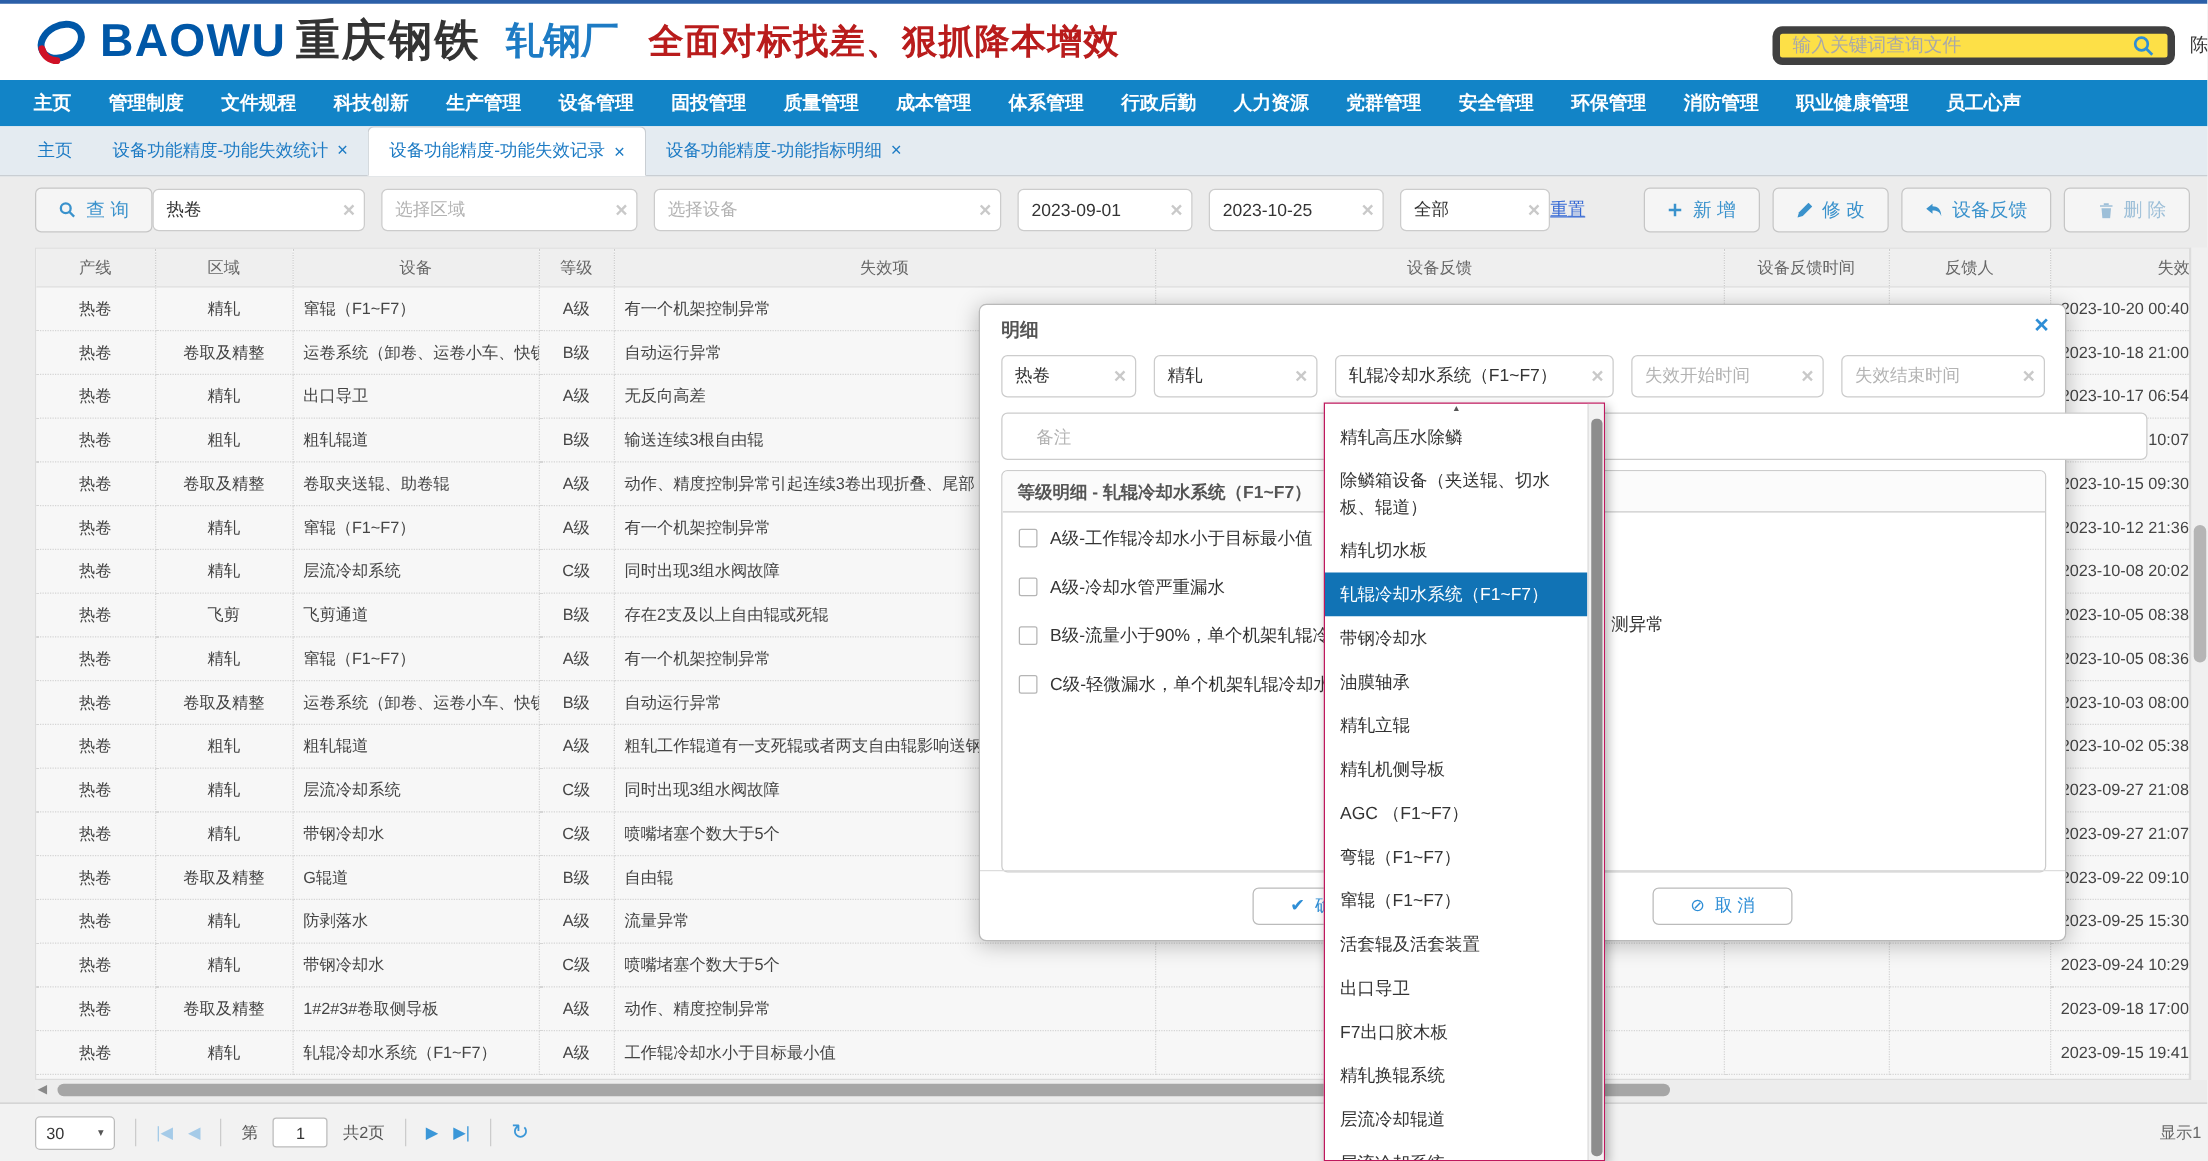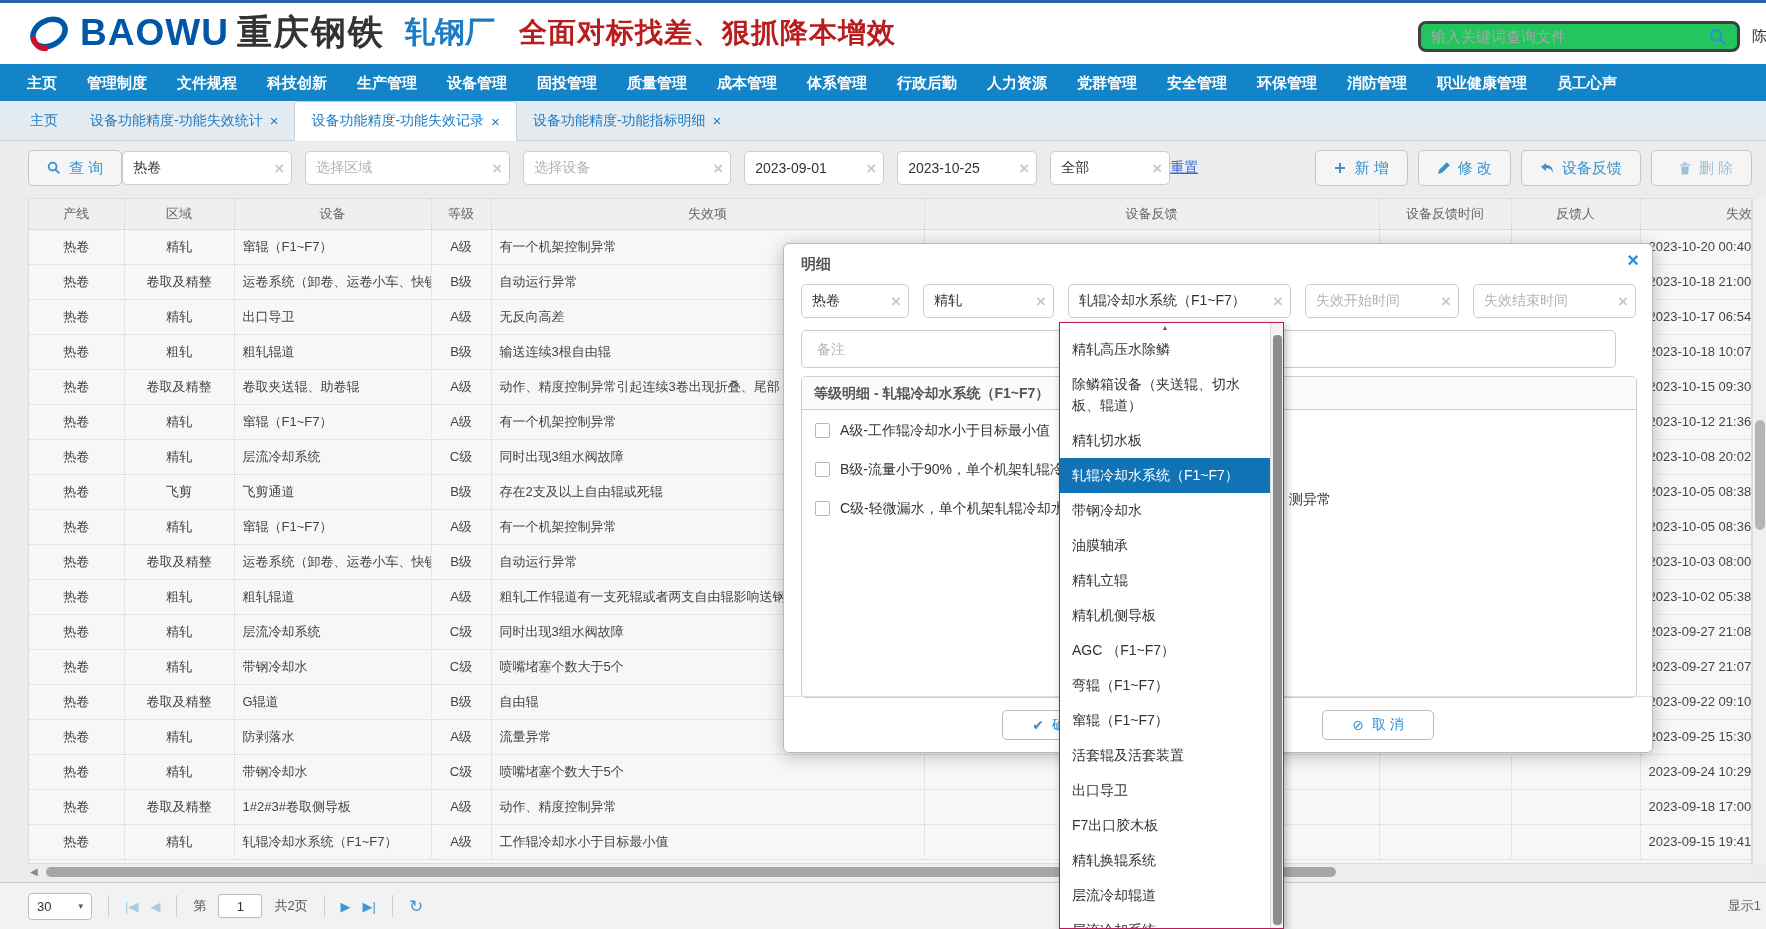--- a/index.html
+++ b/index.html
@@ -7,21 +7,21 @@
   body { font-family:"Liberation Sans","DejaVu Sans",sans-serif; background:#ececec; position:relative; }
 
   
   .topbar { position:absolute; left:0; top:0; width:1766px; height:64px; background:#fff; }
   .topline { position:absolute; left:0; top:0; width:100%; height:3px; background:#2b5fa8; }
   .brandrow { position:absolute; left:26px; top:9px; display:flex; align-items:center; }
   .brand-en { font-size:37px; font-weight:900; color:#0057a7; letter-spacing:1px; margin-left:8px; }
   .brand-cn { font-size:35px; font-weight:700; color:#333; margin-left:8px; letter-spacing:2px; }
   .plant    { font-size:30px; font-weight:700; color:#1d7bc4; margin-left:20px; }
   .slogan   { font-size:28px; font-weight:700; color:#b91c1c; margin-left:24px; letter-spacing:1px; }
-  .doc-search { position:absolute; right:26px; top:21px; width:322px; height:31px; border:3px solid #404040; border-radius:8px; background:#22c55e; display:flex; align-items:center; padding:0 10px; }
+  .doc-search { position:absolute; right:26px; top:21px; width:322px; height:31px; border:6px solid #404040; border-radius:8px; background:#fde047; display:flex; align-items:center; padding:0 10px; }
   .doc-search input { border:none; outline:none; flex:1; font-size:15px; color:#333; font-family:inherit; background:transparent; }
   .doc-search input::placeholder { color:#a8a8a8; }
   .doc-search .sico { color:#2e8ed6; display:flex; }
   .user { position:absolute; right:0px; top:27px; font-size:15px; color:#333; width:14px; overflow:hidden; white-space:nowrap; }
 
   
   .nav { position:absolute; left:0; top:64px; width:1766px; height:37px; background:#1284c7; display:flex; padding-left:12px; }
   .nav-item { line-height:37px; padding:0 15px; color:#fff; font-size:15px; font-weight:700; white-space:nowrap; cursor:pointer; }
 
   
@@ -65,21 +65,21 @@
   .plabel { font-size:13px; color:#555; }
   .pinput { width:44px; height:24px; border:1px solid #bbb; border-radius:3px; text-align:center; font-size:13px; color:#333; background:#fff; font-family:inherit; }
   .refresh { font-size:17px; color:#3b97d8; cursor:pointer; }
   .pstatus { position:absolute; right:5px; top:50%; transform:translateY(-50%); font-size:13px; color:#666; }
 
   
   .modal { position:absolute; left:783px; top:243px; width:870px; height:510px; background:#fff; border:1px solid #b9b9b9; border-radius:6px; box-shadow:0 3px 18px rgba(0,0,0,.25); z-index:50; }
   .m-title { position:absolute; left:17px; top:11px; font-size:15px; font-weight:700; color:#555; }
   .m-close { position:absolute; right:13px; top:6px; font-size:20px; color:#2e8ed6; font-weight:700; cursor:pointer; line-height:1; }
   .m-filters { position:absolute; left:17px; top:40px; right:16px; display:flex; gap:14px; }
-  .m-note { position:absolute; left:17px; top:86px; width:815px; height:38px; border:1px solid #ccc; border-radius:5px; padding:0 15px; font-size:14px; color:#333; background:#fff; font-family:inherit; outline:none; }
+  .m-note { position:absolute; left:17px; top:86px; width:917px; height:38px; border:1px solid #ccc; border-radius:5px; padding:0 27px; font-size:14px; color:#333; background:#fff; font-family:inherit; outline:none; }
   .m-note::placeholder { color:#b3b3b3; }
   .m-panel { position:absolute; left:17px; top:132px; width:836px; height:322px; border:1px solid #ccc; border-radius:5px; overflow:hidden; }
   .m-panel-h { height:33px; line-height:33px; padding-left:12px; font-size:14px; font-weight:700; color:#555; border-bottom:1px solid #ccc; background:#fbfbfb; }
   .chk-row { display:flex; align-items:center; height:37px; padding-left:13px; margin-top:2px; }
   .cb { width:15px; height:15px; border:1px solid #b5b5b5; border-radius:2px; background:#fff; flex:none; cursor:pointer; }
   .chk-label { margin-left:10px; font-size:14px; color:#333; white-space:nowrap; }
   .m-frag { position:absolute; left:505px; top:247px; font-size:14px; color:#333; }
   .m-footer { position:absolute; left:0; right:0; bottom:0; height:56px; border-top:1px solid #ddd; display:flex; align-items:center; justify-content:center; gap:208px; }
   .m-btn { width:112px; height:30px; border:1px solid #bbb; border-radius:5px; background:#fff; color:#2e8ed6; font-size:14px; display:inline-flex; align-items:center; justify-content:center; gap:8px; font-family:inherit; cursor:pointer; }
 
@@ -172,21 +172,21 @@
   </button>
   <div style="display:flex;gap:13px;align-items:center;">
       <div class="combo" style="width: 170px;">
         <span class="combo-text">热卷</span>
         <span class="combo-clear">×</span>
       </div>
       <div class="combo" style="width: 205px;">
         <span class="combo-text ph">选择区域</span>
         <span class="combo-clear">×</span>
       </div>
-      <div class="combo" style="width: 208px;">
+      <div class="combo" style="width: 278px;">
         <span class="combo-text ph">选择设备</span>
         <span class="combo-clear">×</span>
       </div>
       <div class="combo" style="width: 140px;">
         <span class="combo-text">2023-09-01</span>
         <span class="combo-clear">×</span>
       </div>
       <div class="combo" style="width: 140px;">
         <span class="combo-text">2023-10-25</span>
         <span class="combo-clear">×</span>
@@ -517,20 +517,24 @@
   <input class="m-note" placeholder="备注" style="">
   <div class="m-panel">
     <div class="m-panel-h">等级明细 - 轧辊冷却水系统（F1~F7）</div>
     <div>
         <div class="chk-row">
           <span class="cb"></span>
           <span class="chk-label">A级-工作辊冷却水小于目标最小值</span>
         </div>
         <div class="chk-row">
           <span class="cb"></span>
+          <span class="chk-label">A级-冷却水管严重漏水</span>
+        </div>
+        <div class="chk-row">
+          <span class="cb"></span>
           <span class="chk-label">B级-流量小于90%，单个机架轧辊冷却</span>
         </div>
         <div class="chk-row">
           <span class="cb"></span>
           <span class="chk-label">C级-轻微漏水，单个机架轧辊冷却水嘴</span>
         </div>
       </div>
   </div>
   <span class="m-frag">测异常</span>
   <div class="m-footer">

